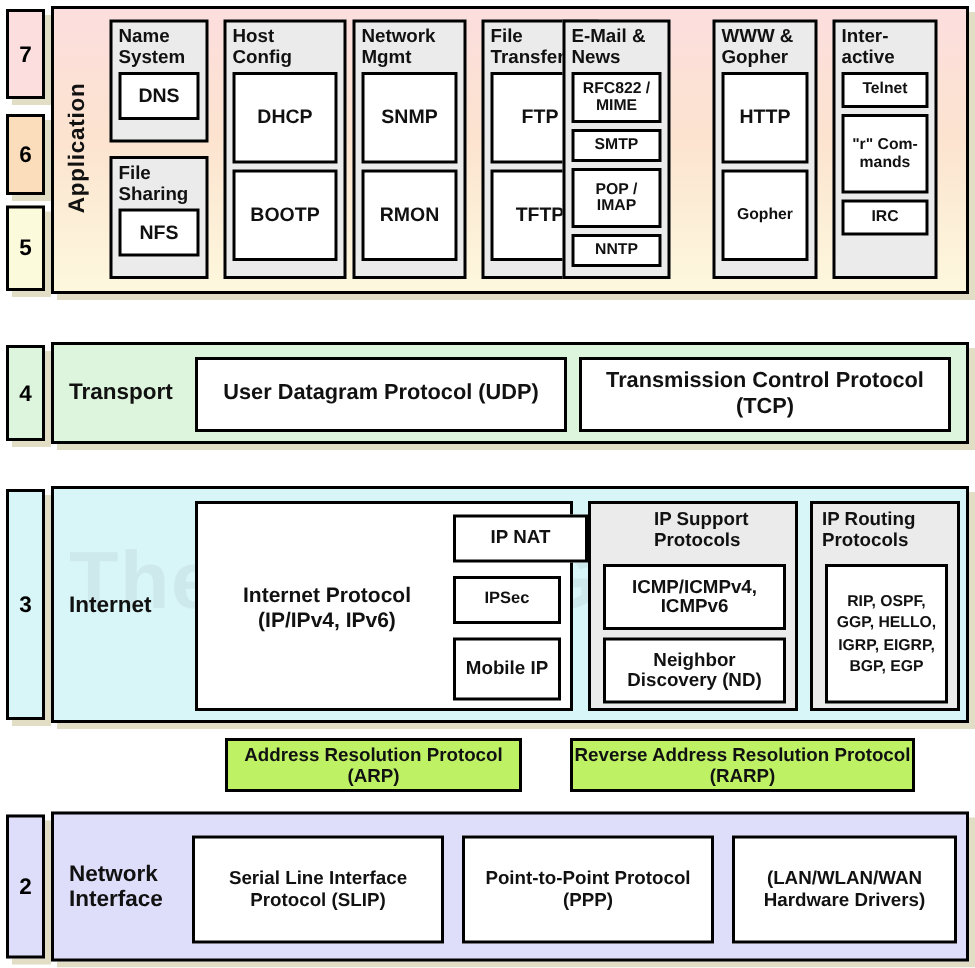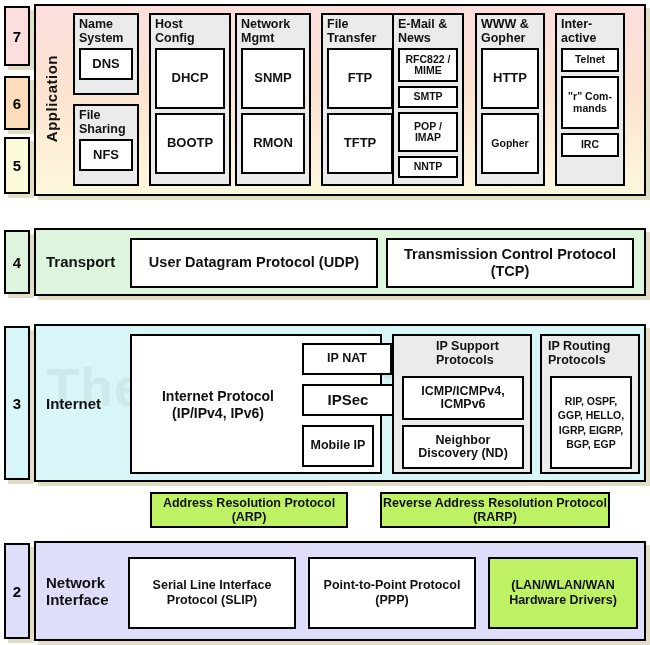--- a/index.html
+++ b/index.html
@@ -189,21 +189,21 @@
     <div class="proto reg" style="height:61px;">SNMP</div>
     <div class="proto reg" style="height:61px;">RMON</div>
   </div>
 
   <div class="app-col" style="left:285px;width:78px;height:173px;">
     <div class="app-col-title">File Transfer</div>
     <div class="proto reg" style="height:61px;">FTP</div>
     <div class="proto reg" style="height:61px;">TFTP</div>
   </div>
 
-  <div class="app-col" style="left:356px;width:72px;height:173px;">
+  <div class="app-col" style="left:339px;width:72px;height:173px;">
     <div class="app-col-title">E-Mail &amp; News</div>
     <div class="proto small" style="height:34px;">RFC822 / MIME</div>
     <div class="proto small" style="height:22px;">SMTP</div>
     <div class="proto small" style="height:40px;">POP / IMAP</div>
     <div class="proto small" style="height:22px;">NNTP</div>
   </div>
 
   <div class="app-col" style="left:439px;width:70px;height:173px;">
     <div class="app-col-title">WWW &amp; Gopher</div>
     <div class="proto reg" style="height:61px;">HTTP</div>
@@ -228,21 +228,21 @@
 <div class="layer" id="internet">
 
   <div class="watermark">The TCP/IP Guide</div>
 
   <span class="layer-name" style="left:10px;top:70px;">Internet</span>
 
   <div class="net-outer" style="left:94px;top:8px;width:252px;height:140px;background:#fff;">
     <div style="position:absolute;left:6px;top:52px;width:160px;text-align:center;
                 font-weight:bold;font-size:14px;color:#111;line-height:1.22;">Internet Protocol (IP/IPv4, IPv6)</div>
     <div class="proto reg" style="position:absolute;left:170px;top:7px;width:90px;height:32px;margin:0;font-size:12.5px;">IP NAT</div>
-    <div class="proto reg" style="position:absolute;left:170px;top:48px;width:92px;height:32px;margin:0;font-size:15px;">IPSec</div>
+    <div class="proto reg" style="position:absolute;left:170px;top:48px;width:72px;height:32px;margin:0;font-size:11px;">IPSec</div>
     <div class="proto reg" style="position:absolute;left:170px;top:89px;width:72px;height:42px;margin:0;font-size:12.5px;">Mobile IP</div>
   </div>
 
   <div class="net-outer" style="left:356px;top:8px;width:140px;height:140px;background:#ebebeb;padding:4px;">
     <div class="net-group-title" style="position:absolute;left:6px;top:4px;padding-left:36px;">IP Support Protocols</div>
     <div class="proto reg" style="position:absolute;left:8px;top:40px;width:122px;height:44px;margin:0;font-size:12.5px;">ICMP/ICMPv4, ICMPv6</div>
     <div class="proto reg" style="position:absolute;left:8px;top:89px;width:122px;height:44px;margin:0;font-size:12.5px;">Neighbor Discovery (ND)</div>
   </div>
 
   <div class="net-outer" style="left:504px;top:8px;width:100px;height:140px;background:#ebebeb;padding:4px;">
@@ -253,14 +253,14 @@
 </div>
 
 <div class="arp" style="left:150px;top:492px;width:198px;height:36px;">Address Resolution Protocol (ARP)</div>
 <div class="arp" style="left:380px;top:492px;width:230px;height:36px;">Reverse Address Resolution Protocol (RARP)</div>
 
 <div class="layer" id="netif">
   <span class="layer-name" style="left:10px;top:32px;width:78px;">Network Interface</span>
 
   <div class="ni-box" style="left:92px;width:168px;background:#ffffff;">Serial Line Interface Protocol (SLIP)</div>
   <div class="ni-box" style="left:272px;width:168px;background:#ffffff;">Point-to-Point Protocol (PPP)</div>
-  <div class="ni-box" style="left:452px;width:150px;background:#bef264;">(LAN/WLAN/WAN Hardware Drivers)</div>
+  <div class="ni-box" style="left:452px;width:150px;background:#ffffff;">(LAN/WLAN/WAN Hardware Drivers)</div>
 </div>
 
 </body></html>

